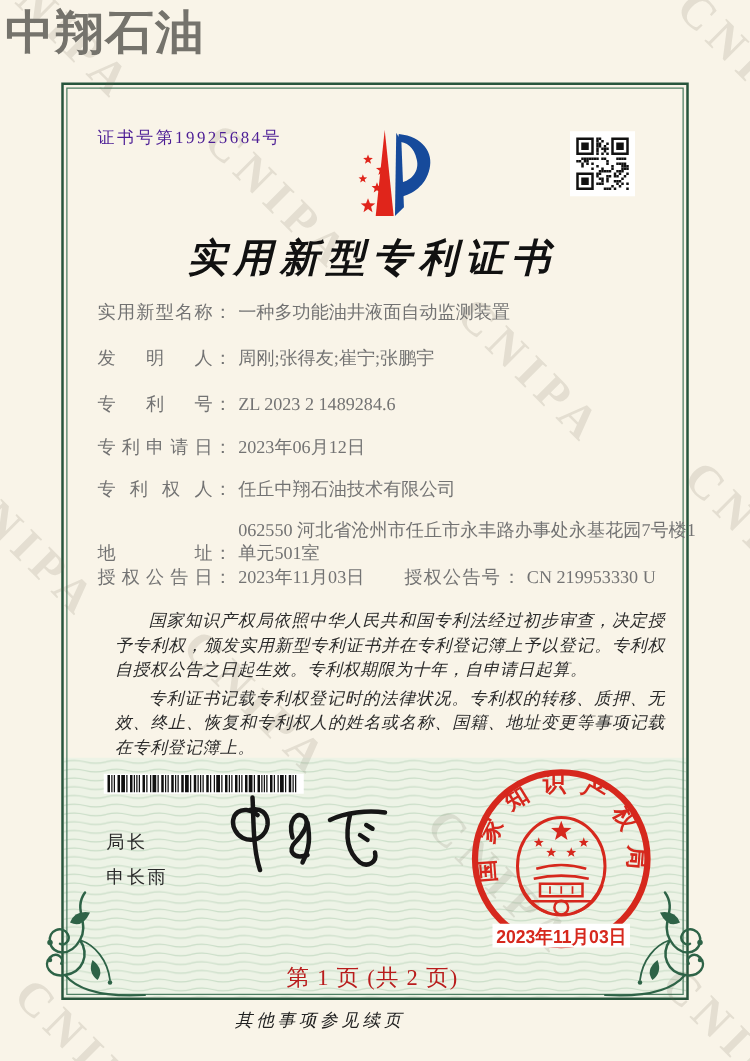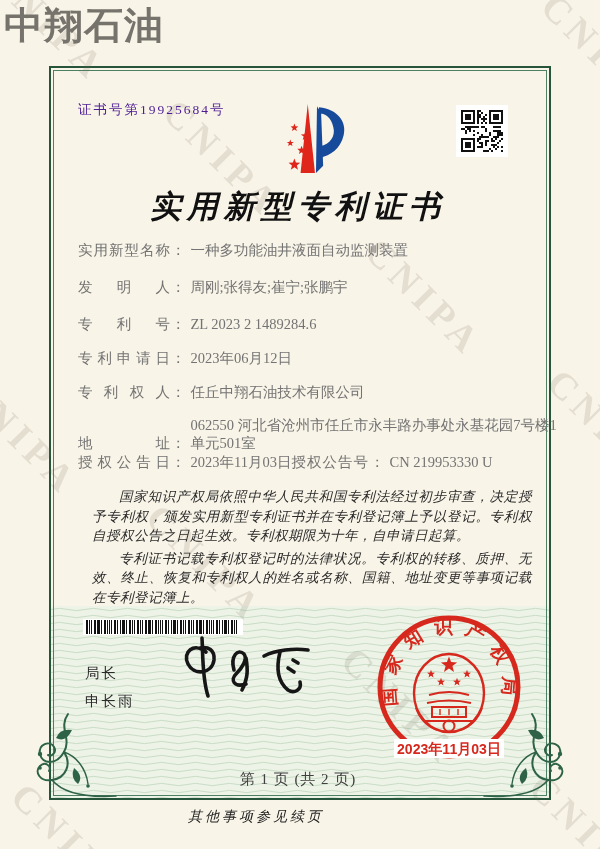--- a/index.html
+++ b/index.html
@@ -45,38 +45,38 @@
     font-size:31px;font-weight:700;color:#111;letter-spacing:6px;font-style:italic;
   }
   
   .field-row{
     position:absolute;left:78px;z-index:3;display:flex;align-items:flex-end;
     font-size:14.5px;color:#737373;line-height:18px;
   }
   .f-label{width:92px;flex:none;text-align:justify;text-align-last:justify;}
   .f-colon{flex:none;margin:0 5px 0 1px;}
   .f-value{font-weight:400;max-width:372px;text-align:left;}
-  .f-group2{display:flex;}
+  .f-group2{display:flex;margin-left:32px;}
   .f-label2{flex:none;letter-spacing:1px;}
   
   .paras{position:absolute;left:92px;top:487px;width:440px;z-index:3;}
   .paras p{
     margin:0 0 3px 0;text-indent:2em;text-align:justify;
     font:500 13.5px/19.5px "Liberation Serif",serif;font-style:italic;
     letter-spacing:.5px;color:#2a2a2a;
   }
   
   .barcode{position:absolute;left:83px;top:619px;z-index:3;background:#fff;padding:1px 2px;line-height:0;}
   .signer{position:absolute;left:85px;top:664px;z-index:3;
     font-family:Liberation Mono, monospace;color:#2b2b2b;font-size:14.5px;}
   .signer div{margin-bottom:9px;letter-spacing:2px;}
   .signature{position:absolute;left:172px;top:634px;z-index:3;}
   .seal{position:absolute;left:374px;top:611px;z-index:3;}
   .page-info{position:absolute;left:49px;top:770px;width:498px;z-index:3;
-    text-align:center;font-size:15px;color:#404040;letter-spacing:1px;}
+    text-align:center;font-size:18px;color:#b91c1c;letter-spacing:1px;}
   .footer-note{position:absolute;left:0;top:808px;width:512px;z-index:3;
     text-align:center;font-size:14px;font-style:italic;color:#222;letter-spacing:3px;}
 </style>
 </head>
 <body>
 
 <div class="wm" style="left:48px;top:22px">CNIPA</div>
 <div class="wm" style="left:222px;top:158px">CNIPA</div>
 <div class="wm" style="left:600px;top:52px">CNIPA</div>
 <div class="wm" style="left:424px;top:297px">CNIPA</div>

